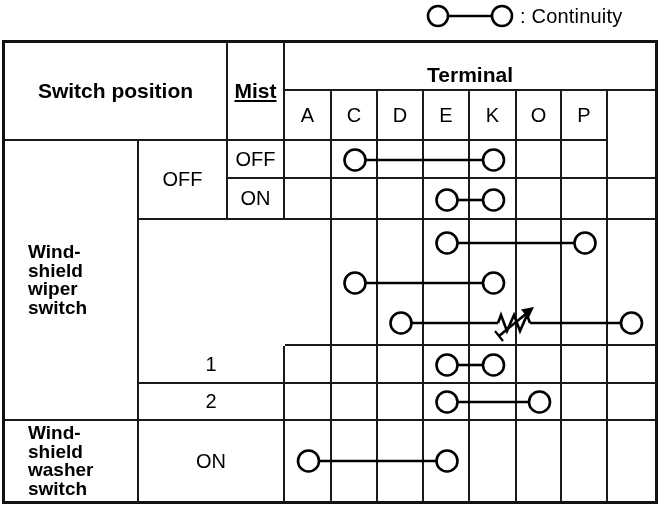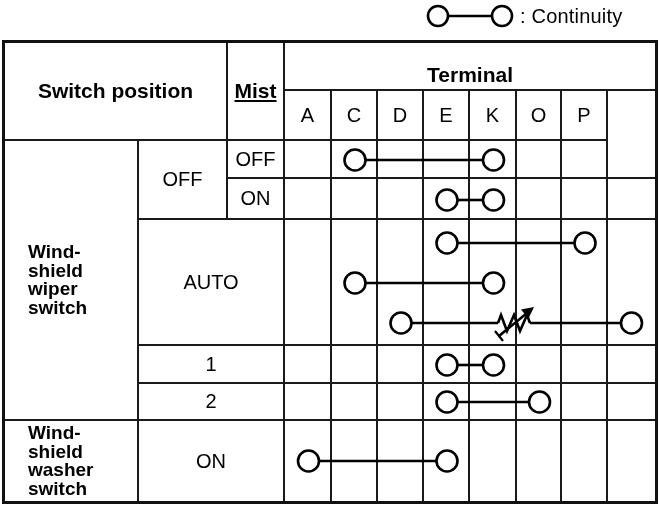--- a/index.html
+++ b/index.html
@@ -69,21 +69,20 @@
     <div class="cell tletter" style="grid-area:2/9/3/10">O</div>
     <div class="cell tletter" style="grid-area:2/10/3/11">P</div>
 
     <div class="cell lbl c-wiper">Wind-
 shield
 wiper
 switch</div>
     <div class="cell pos c-off">OFF</div>
     <div class="cell pos c-mist-off">OFF</div>
     <div class="cell pos c-mist-on">ON</div>
-    <div class="cell pos c-auto">AUTO</div>
     <div class="cell pos c-one">1</div>
     <div class="cell pos c-two">2</div>
     <div class="cell lbl c-washer no-b">Wind-
 shield
 washer
 switch</div>
     <div class="cell pos c-washer-on no-b">ON</div>
   <div class="cell" style="grid-area: 3 / 4 / 4 / 5;"></div>
       <div class="cell" style="grid-area: 3 / 5 / 4 / 6;"></div>
       <div class="cell" style="grid-area: 3 / 6 / 4 / 7;"></div>

